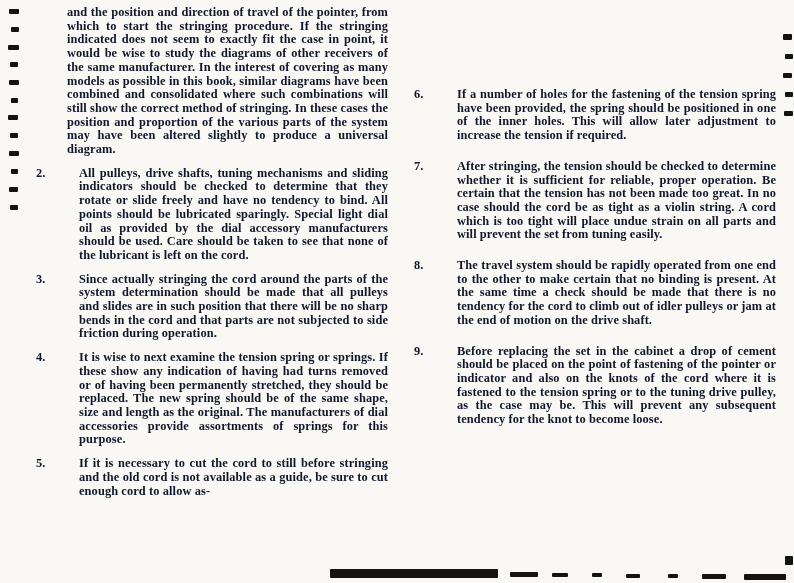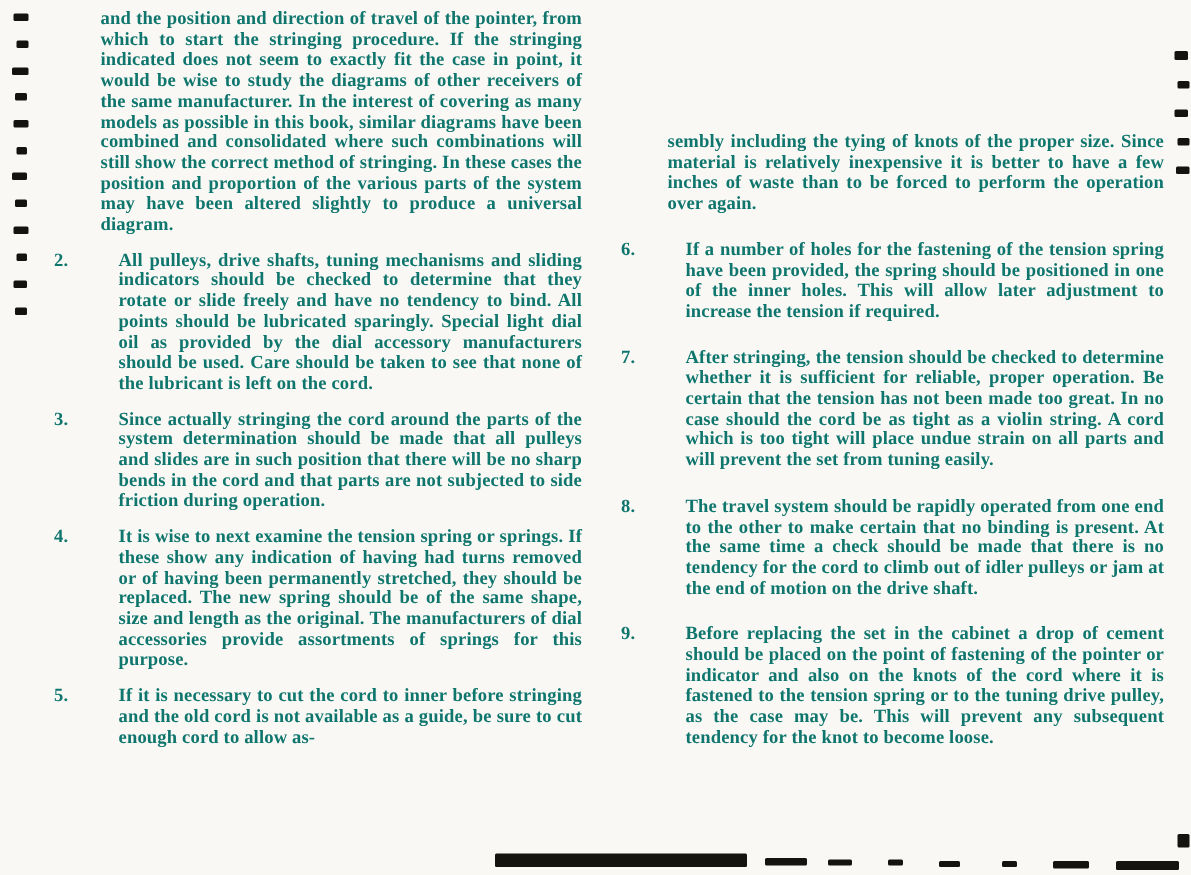--- a/index.html
+++ b/index.html
@@ -6,21 +6,21 @@
   body{
     width:794px;height:583px;overflow:hidden;position:relative;
     background:#f9f7f2;
     font-family:"Liberation Serif", serif;
   }
   .page{
     position:absolute;inset:0;background:#faf8f4;
   }
   .col{
     position:absolute;
-    color:#0f766e;
+    color:#0f172a;
     font-weight:700;
     font-size:12.4px;
     line-height:13.7px;
     text-align:justify;
     letter-spacing:0.1px;
   }
   .col-left{left:36px;top:6px;width:352px;}
   .col-right{left:414px;top:88px;width:362px;}
   .cont{margin-left:31px;margin-bottom:10px;text-align:justify;}
   .col-right .cont{margin-bottom:17px;}
@@ -48,26 +48,25 @@
       <div class="txt">Since actually stringing the cord around the parts of the system determination should be made that all pulleys and slides are in such position that there will be no sharp bends in the cord and that parts are not subjected to side friction during operation.</div>
     </div>
 
     <div class="item">
       <div class="num">4.</div>
       <div class="txt">It is wise to next examine the tension spring or springs. If these show any indication of having had turns removed or of having been permanently stretched, they should be replaced. The new spring should be of the same shape, size and length as the original. The manufacturers of dial accessories provide assortments of springs for this purpose.</div>
     </div>
 
     <div class="item">
       <div class="num">5.</div>
-      <div class="txt">If it is necessary to cut the cord to inner before stringing and the old cord is not available as a guide, be sure to cut enough cord to allow as-</div>
+      <div class="txt">If it is necessary to cut the cord to still before stringing and the old cord is not available as a guide, be sure to cut enough cord to allow as-</div>
     </div>
   </div>
 
   <div class="col col-right">
-    <div class="cont">sembly including the tying of knots of the proper size. Since material is relatively inexpensive it is better to have a few inches of waste than to be forced to perform the operation over again.</div>
 
     <div class="item">
       <div class="num">6.</div>
       <div class="txt">If a number of holes for the fastening of the tension spring have been provided, the spring should be positioned in one of the inner holes. This will allow later adjustment to increase the tension if required.</div>
     </div>
 
     <div class="item">
       <div class="num">7.</div>
       <div class="txt">After stringing, the tension should be checked to determine whether it is sufficient for reliable, proper operation. Be certain that the tension has not been made too great. In no case should the cord be as tight as a violin string. A cord which is too tight will place undue strain on all parts and will prevent the set from tuning easily.</div>
     </div>

